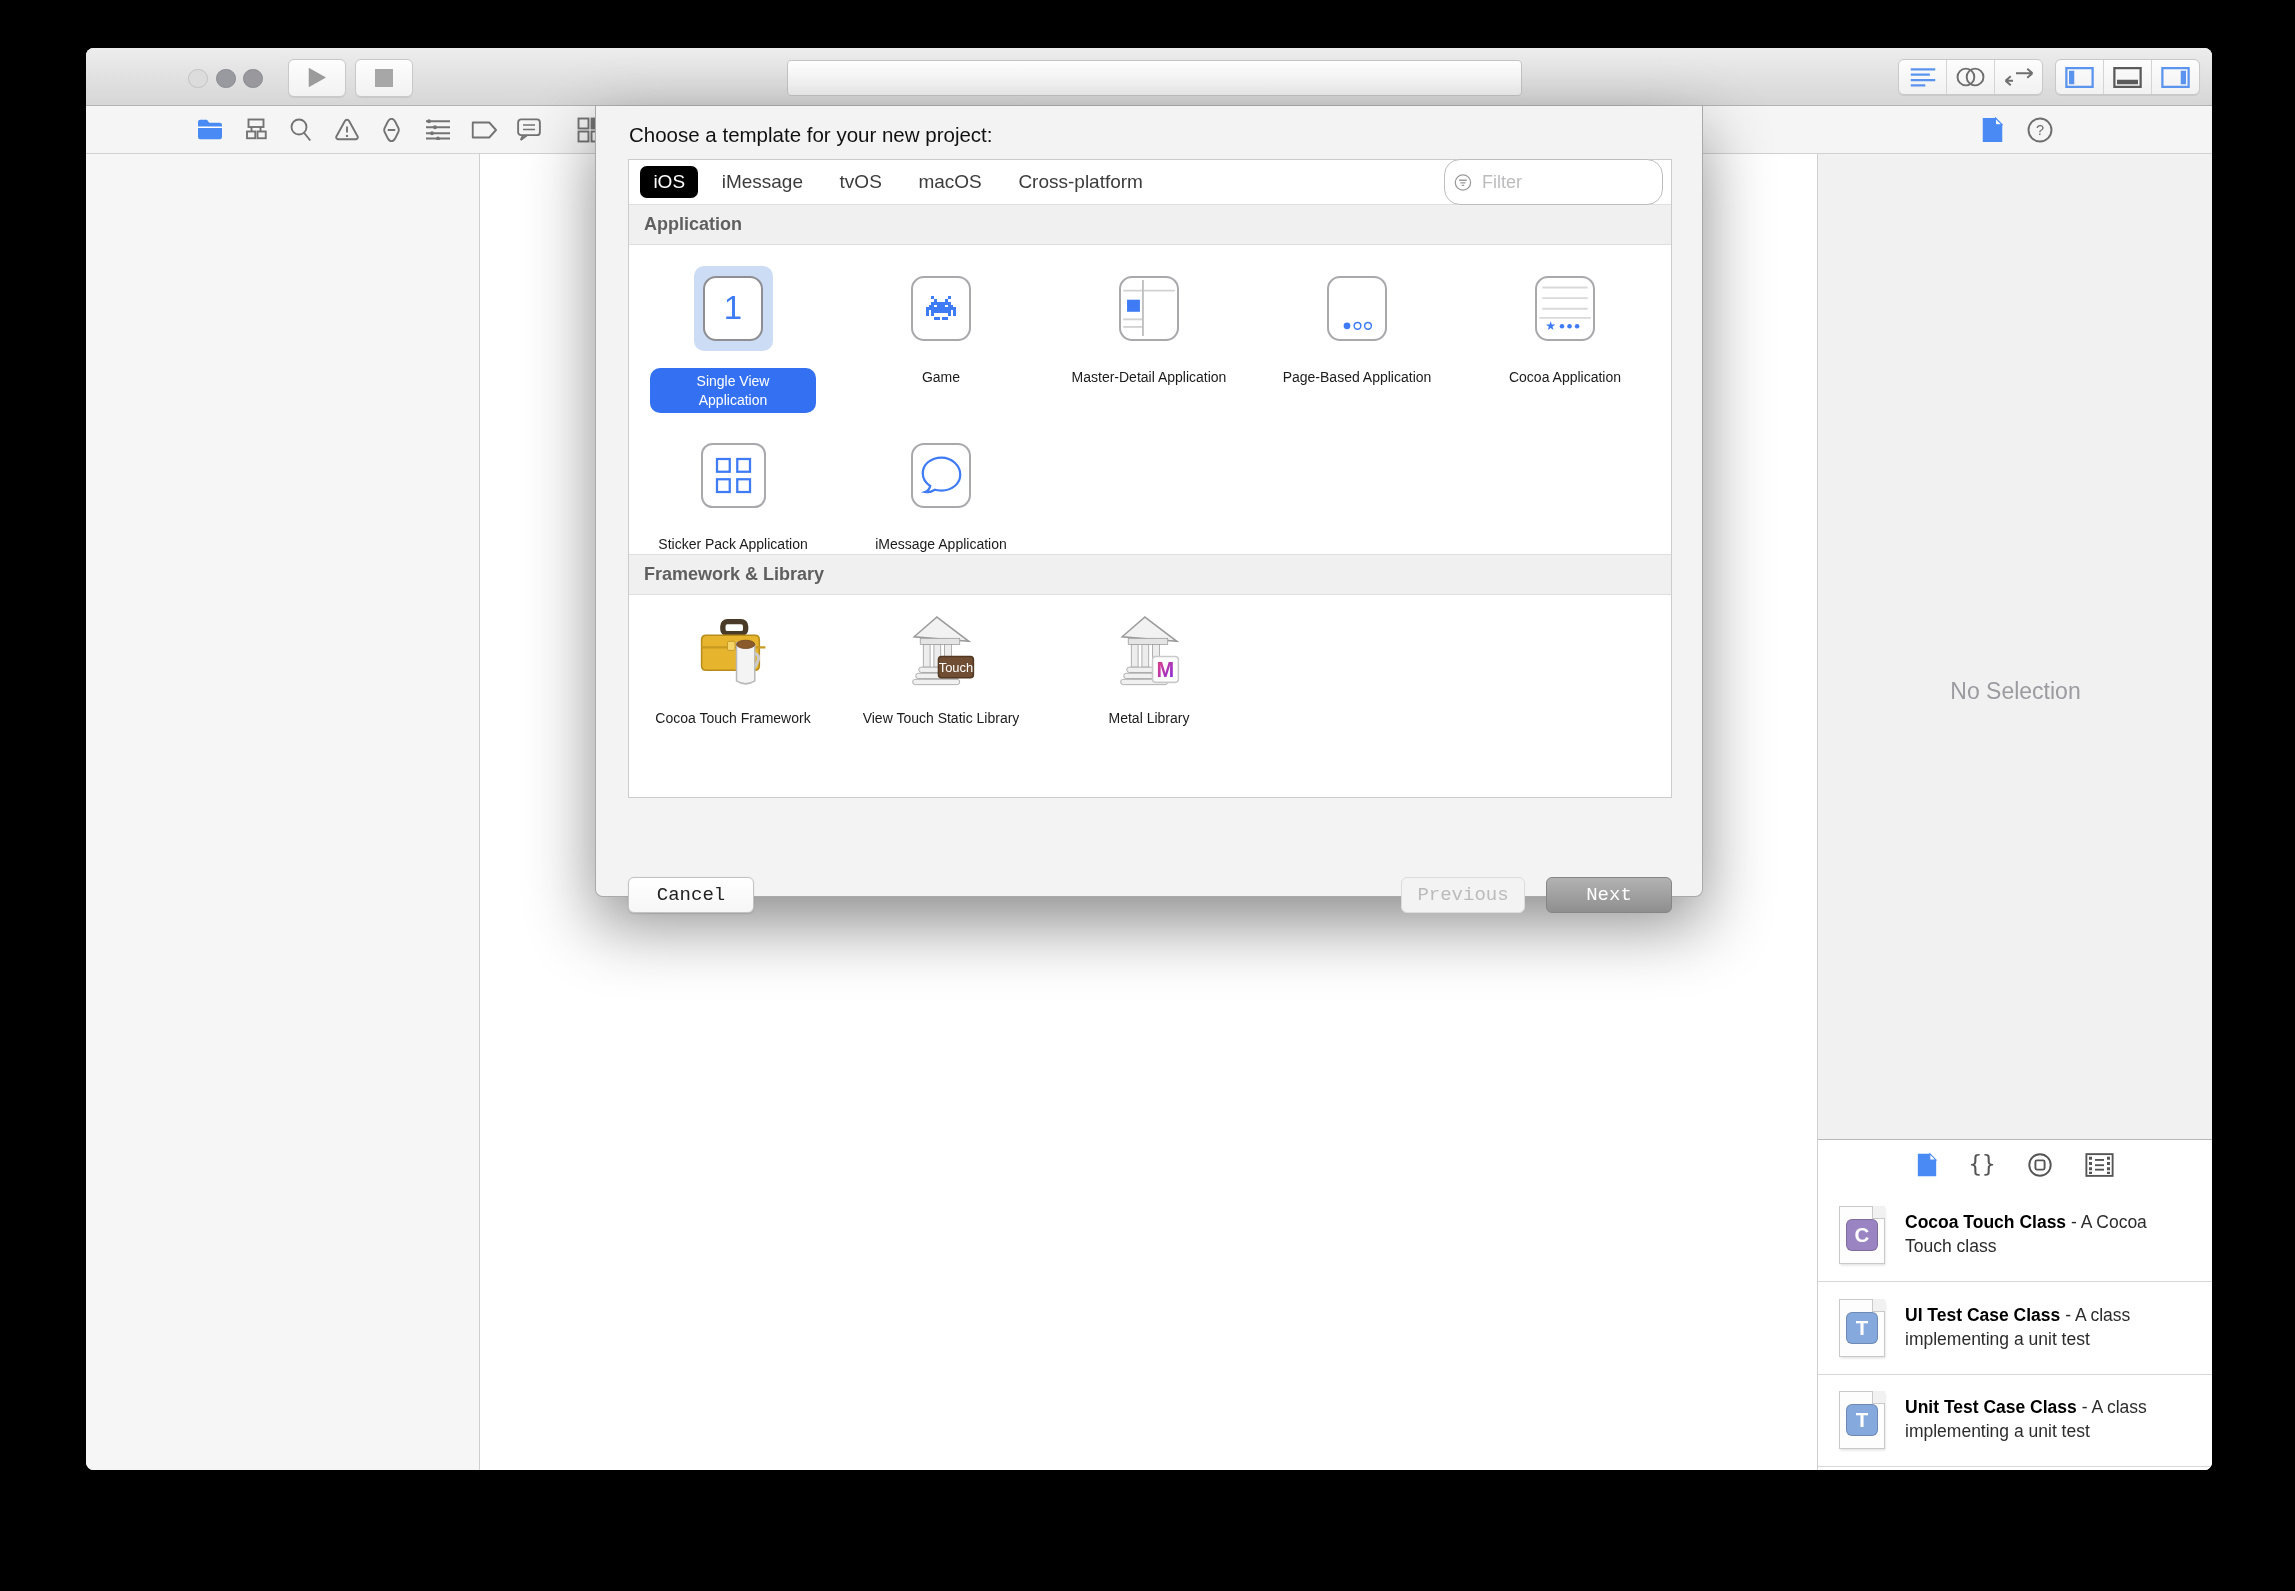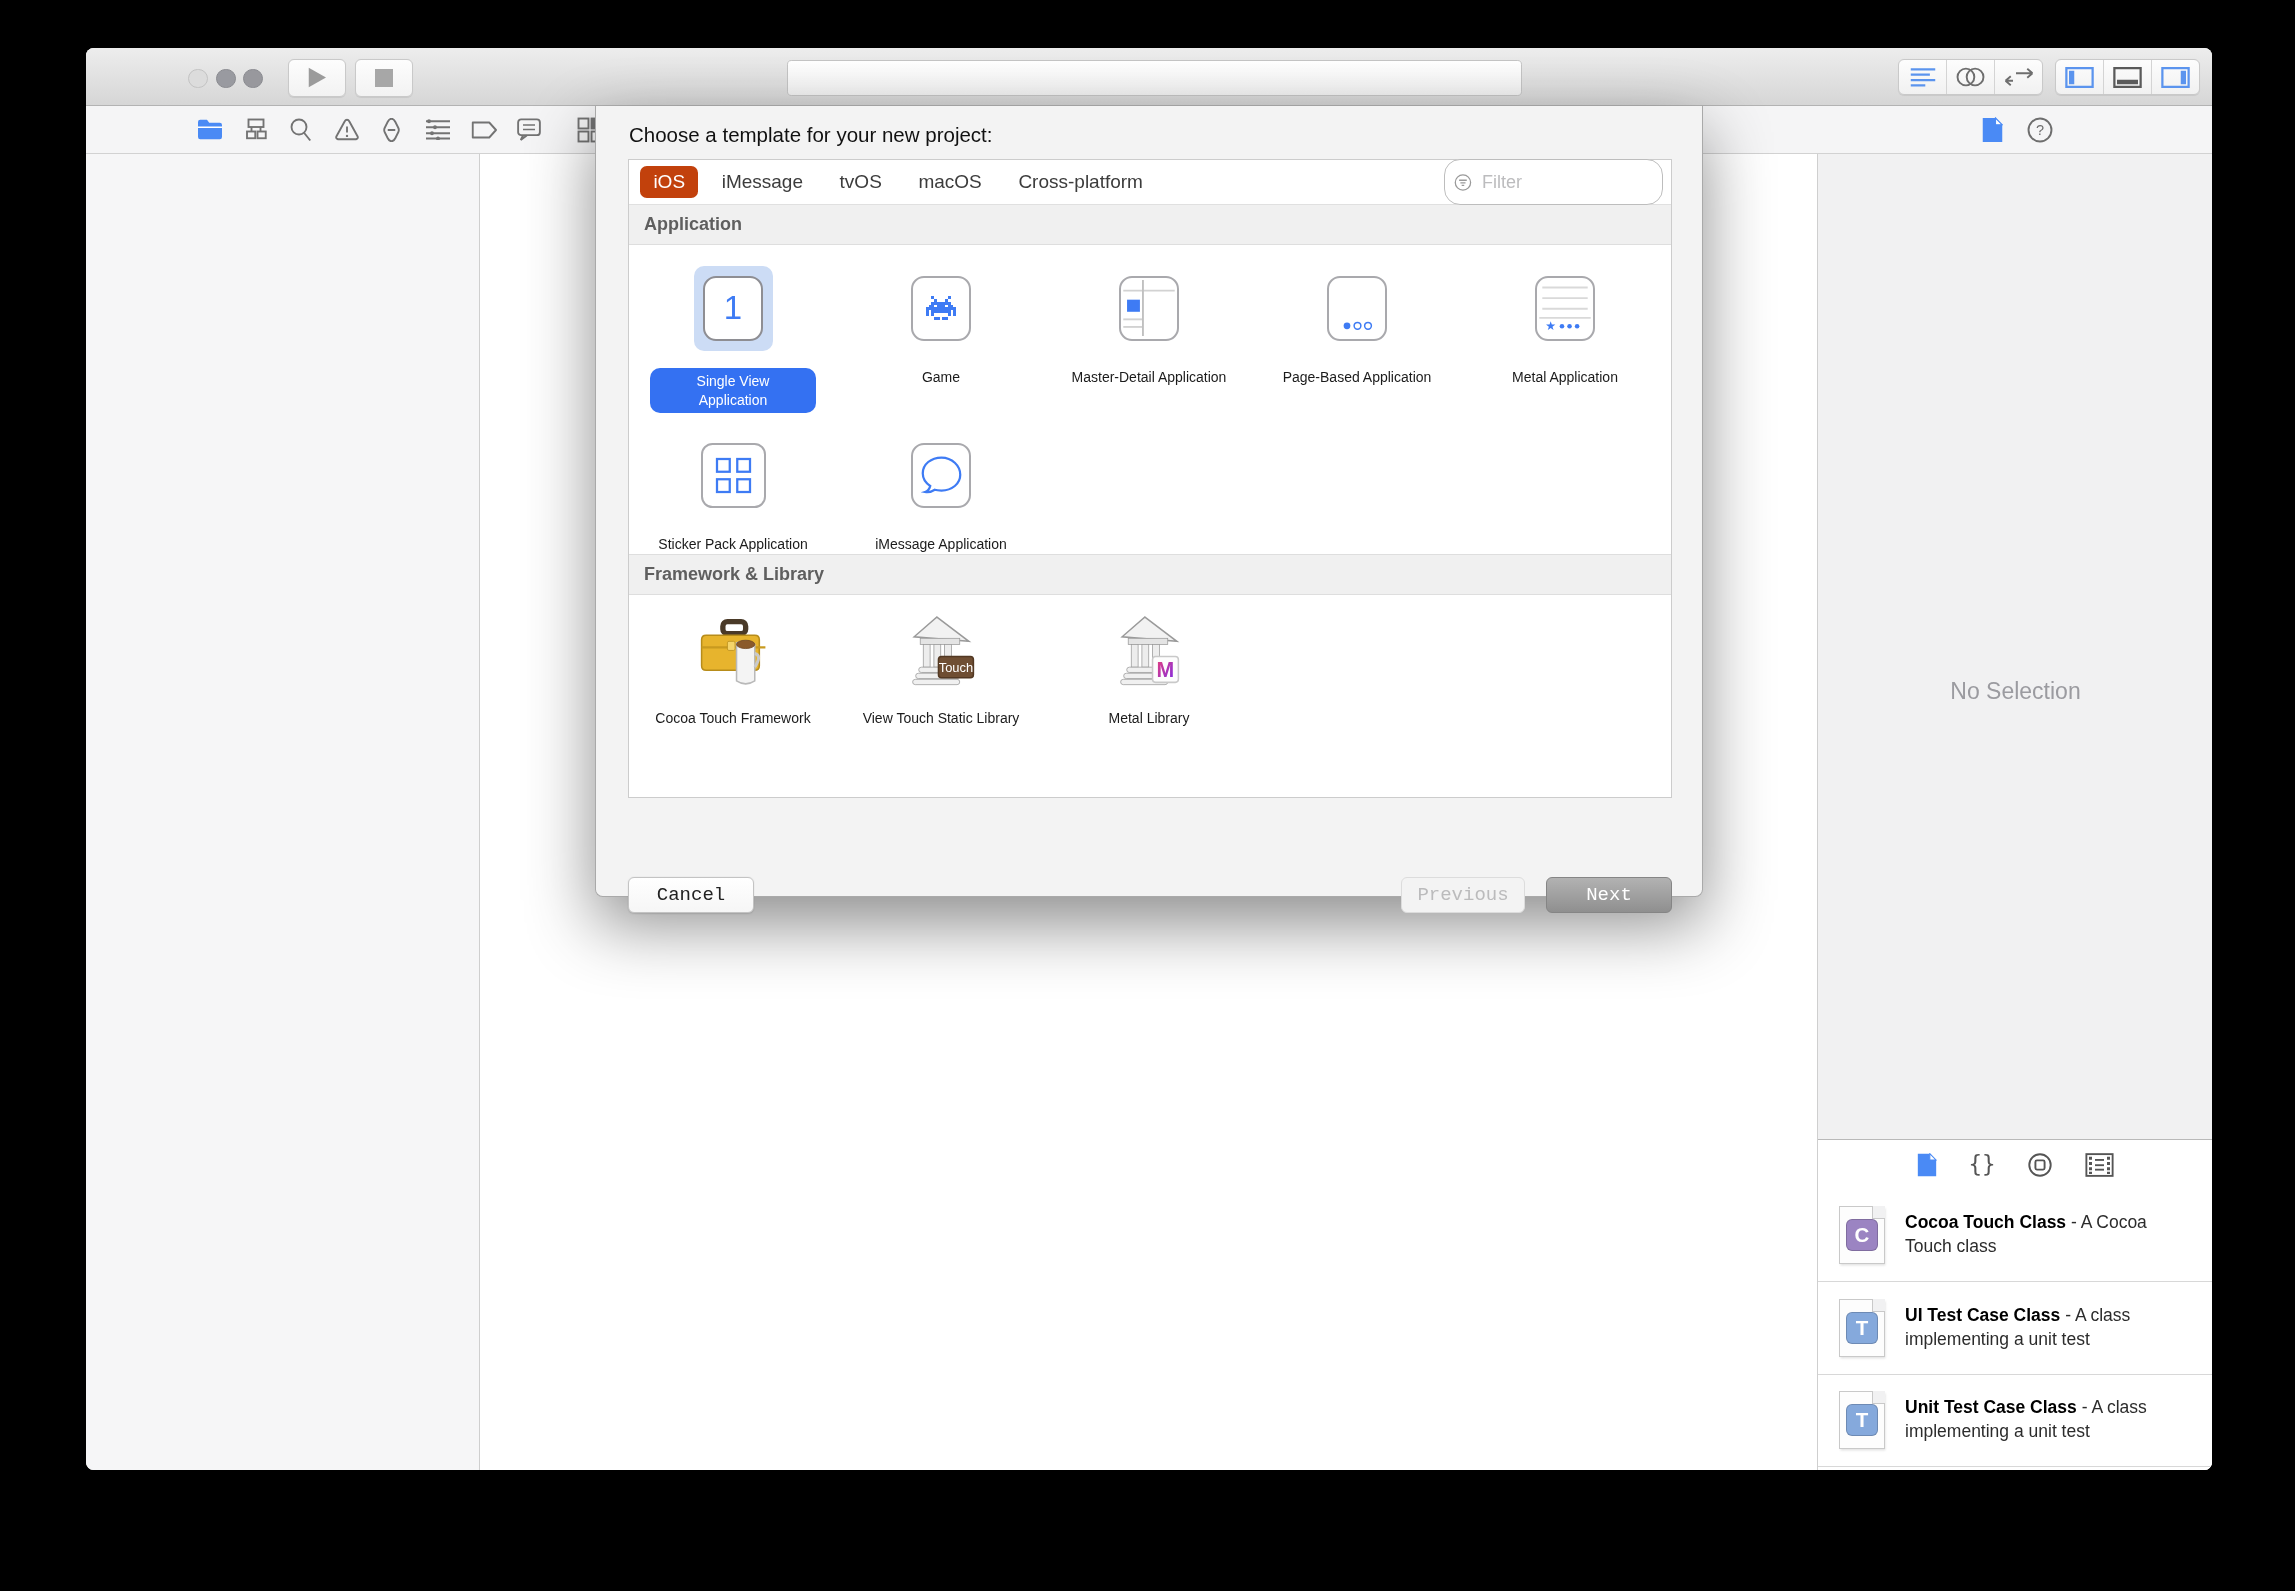--- a/index.html
+++ b/index.html
@@ -33,21 +33,21 @@
   .libtext b{color:#000;}
   .filter-field{flex:1;height:32px;background:#fff;border:1.5px solid #c6c6c6;border-radius:16px;display:flex;align-items:center;padding:7px 9px;margin-left:10.6px;}
   .filter-field input{border:none;outline:none;font-size:18px;color:#333;width:100%;background:transparent;margin-left:7.6px;font-family:inherit;}
   .filter-field input::placeholder{color:#bcbcbe;}
   
   .sheet{position:absolute;left:509px;top:58px;width:1108px;height:791px;background:#f3f3f3;border:0.8px solid #a9a9a9;border-top:none;border-radius:0 0 7.6px 7.6px;box-shadow:0 26.6px 68px rgba(0,0,0,.45);box-sizing:border-box;}
   .sheet-title{position:absolute;left:33px;top:16.7px;font-size:20.5px;color:#111;}
   .chooser{position:absolute;left:32px;top:53px;width:1044px;height:639px;background:#fff;border:0.8px solid #cccccc;box-sizing:border-box;display:flex;flex-direction:column;}
   .tabbar{height:44px;display:flex;align-items:center;padding:0 7.6px 0 11.4px;border-bottom:0.8px solid #e0e0e0;}
   .tab{font-size:19px;color:#3c3c3c;padding:5.3px 13px;border-radius:6.8px;margin-right:10.6px;}
-  .tab.sel{background:#c2410c;color:#fff;text-align:center;}
+  .tab.sel{background:#000000;color:#fff;text-align:center;}
   .sec-head{height:39px;background:#f0f0f0;border-bottom:0.8px solid #dedede;display:flex;align-items:center;padding-left:15px;font-size:18px;font-weight:bold;color:#5f5f5f;}
   .sec-head.mid{border-top:0.8px solid #dedede;}
   .grid{background:#fff;display:flex;flex-wrap:wrap;padding:1.5px 0 0 0;}
   .cell{width:208px;display:flex;flex-direction:column;align-items:center;padding-top:10.6px;}
   .tilebox{height:102px;display:flex;align-items:center;justify-content:center;}
   .tile{width:56px;height:61px;background:#fff;border:2.3px solid #a9a9ad;border-radius:13px;display:flex;align-items:center;justify-content:center;position:relative;}
   .selwrap{width:79px;height:85px;background:#ccdcf5;border-radius:10px;display:flex;align-items:center;justify-content:center;}
   .selwrap .tile{border-color:#8e8e93;}
   .tlabel{margin-top:9px;font-size:14px;color:#1b1b1b;text-align:center;line-height:1.35;width:175px;}
   .tlabel.sel{width:auto;max-width:144px;background:#3471f2;color:#fff;border-radius:10px;padding:3.8px 10.6px;}
@@ -404,21 +404,21 @@
                   </g>
                   <text x="15" y="66" text-anchor="middle" font-size="16" fill="#3e7bf4">★</text>
                   <g fill="#3e7bf4">
                     <circle cx="30" cy="61" r="3"></circle>
                     <circle cx="40" cy="61" r="3"></circle>
                     <circle cx="50" cy="61" r="3"></circle>
                   </g>
                 </svg>
           </div>
             </div>
-          <div class="tlabel">Metal Application</div>
+          <div class="tlabel">Cocoa Application</div>
         </div>
 
         <div class="cell">
           <div class="tilebox">
               <div class="tile" style="width:61px;height:61px;border-radius:11.4px;">
             <svg width="39" height="39" viewBox="0 0 52 52">
                   <g fill="none" stroke="#3e7bf4" stroke-width="3">
                     <rect x="4" y="4" width="17" height="17"></rect>
                     <rect x="31" y="4" width="17" height="17"></rect>
                     <rect x="4" y="31" width="17" height="17"></rect>

